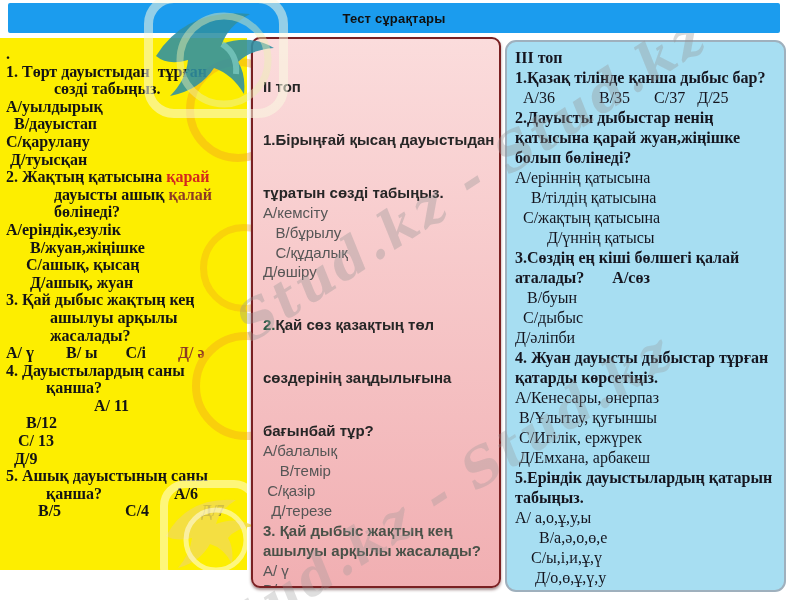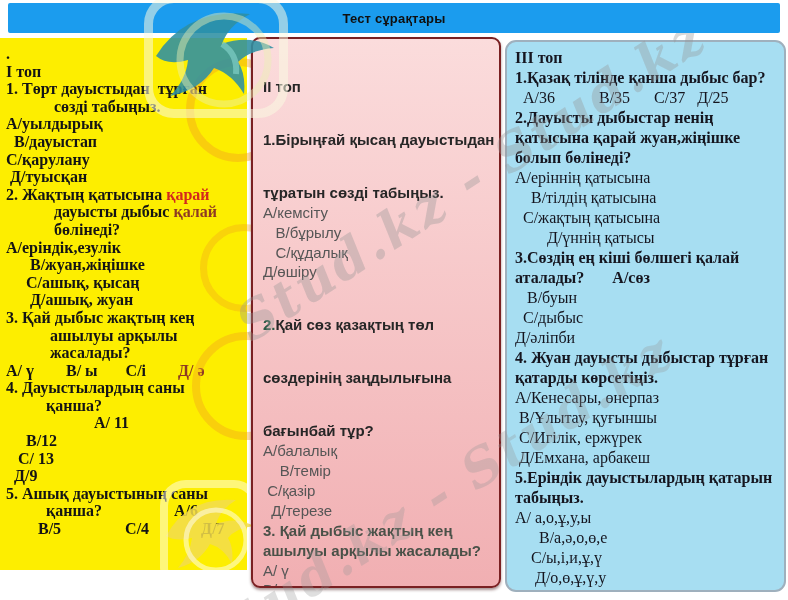--- a/index.html
+++ b/index.html
@@ -79,29 +79,28 @@
 </style>
 </head>
 <body>
 
 <div class="titlebar">
   <div class="title">Тест сұрақтары</div>
 </div>
 
 <div class="panel p1">
     <div class="line "><span>.</span></div>
-    <div class="line "><span>І топ</span></div>
     <div class="line "><span>1. Төрт дауыстыдан  тұрған</span></div>
     <div class="line "><span>            сөзді табыңыз.</span></div>
     <div class="line "><span>А/уылдырық</span></div>
     <div class="line "><span>  В/дауыстап</span></div>
     <div class="line "><span>С/қарулану</span></div>
     <div class="line "><span> Д/туысқан</span></div>
     <div class="line "><span>2. Жақтың қатысына </span><span class="r">қарай</span></div>
-    <div class="line "><span>            дауысты дыбыс </span><span class="br">қалай</span></div>
+    <div class="line "><span>            дауысты ашық </span><span class="br">қалай</span></div>
     <div class="line "><span>            бөлінеді?</span></div>
     <div class="line "><span>А/еріндік,езулік</span></div>
     <div class="line "><span>      В/жуан,жіңішке</span></div>
     <div class="line "><span>     С/ашық, қысаң</span></div>
     <div class="line "><span>      Д/ашық, жуан</span></div>
     <div class="line "><span>3. Қай дыбыс жақтың кең</span></div>
     <div class="line "><span>           ашылуы арқылы</span></div>
     <div class="line "><span>           жасалады?</span></div>
     <div class="line "><span>А/ ү        В/ ы       С/і        </span><span class="br">Д/ ә</span></div>
     <div class="line "><span>4. Дауыстылардың саны</span></div>

